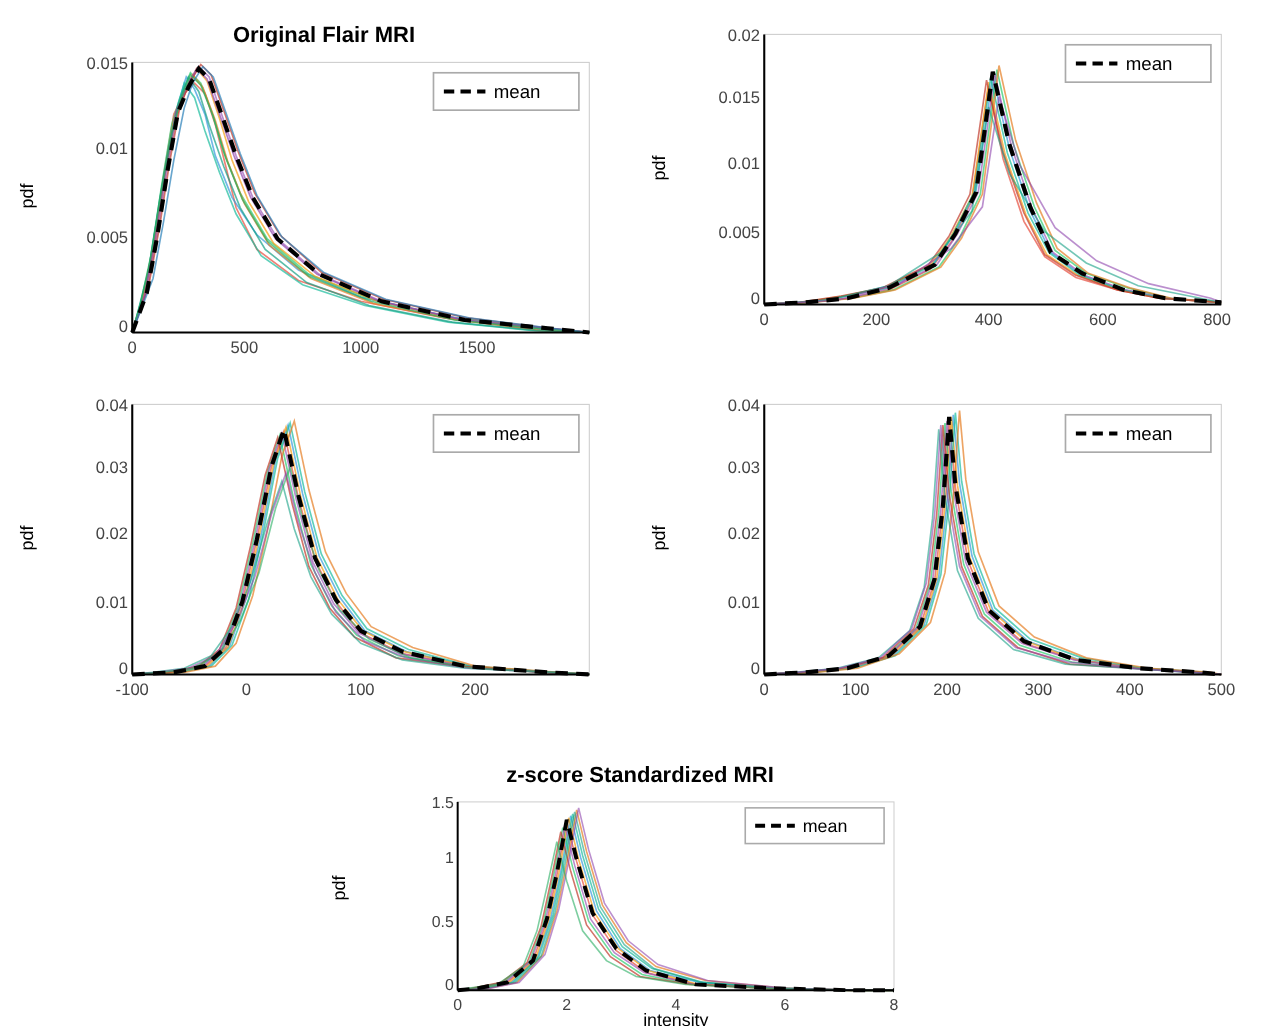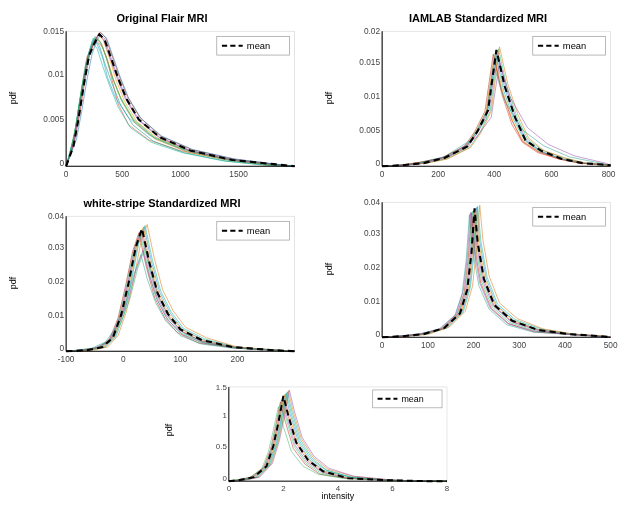--- a/index.html
+++ b/index.html
@@ -115,21 +115,20 @@
           <line x1="180" y1="19" x2="200" y2="19" stroke="#000" stroke-width="2" stroke-dasharray="5,3"></line>
           <text x="204" y="22" font-size="9" fill="#000">mean</text>
 
           <line x1="30" y1="135" x2="250" y2="135" stroke="#000" stroke-width="1"></line>
           <line x1="30" y1="5" x2="30" y2="135" stroke="#000" stroke-width="1"></line>
         </svg>
       </div>
     </div>
 
     <div class="plot-panel">
-      <div class="plot-title">IAMLAB Standardized MRI</div>
       <div style="position:relative; width:100%; height:calc(100% - 18px);">
         <span class="axis-label-y" style="left:1px;top:45%;font-size:9px;">pdf</span>
         <svg class="plot-svg" viewBox="0 0 260 155" style="margin-left:18px; width:calc(100% - 20px); height:100%;">
           <rect x="30" y="5" width="220" height="130" fill="white" stroke="#ccc" stroke-width="0.5"></rect>
 
           <text x="28" y="135" font-size="8" text-anchor="end" fill="#444">0</text>
           <text x="28" y="103" font-size="8" text-anchor="end" fill="#444">0.005</text>
           <text x="28" y="70" font-size="8" text-anchor="end" fill="#444">0.01</text>
           <text x="28" y="38" font-size="8" text-anchor="end" fill="#444">0.015</text>
           <text x="28" y="8" font-size="8" text-anchor="end" fill="#444">0.02</text>
@@ -161,21 +160,20 @@
           <line x1="30" y1="135" x2="250" y2="135" stroke="#000" stroke-width="1"></line>
           <line x1="30" y1="5" x2="30" y2="135" stroke="#000" stroke-width="1"></line>
         </svg>
       </div>
     </div>
   </div>
 
   <div class="middle-row">
 
     <div class="plot-panel">
-      <div class="plot-title">white-stripe Standardized MRI</div>
       <div style="position:relative; width:100%; height:calc(100% - 18px);">
         <span class="axis-label-y" style="left:1px;top:45%;font-size:9px;">pdf</span>
         <svg class="plot-svg" viewBox="0 0 260 155" style="margin-left:18px; width:calc(100% - 20px); height:100%;">
           <rect x="30" y="5" width="220" height="130" fill="white" stroke="#ccc" stroke-width="0.5"></rect>
 
           <text x="28" y="135" font-size="8" text-anchor="end" fill="#444">0</text>
           <text x="28" y="103" font-size="8" text-anchor="end" fill="#444">0.01</text>
           <text x="28" y="70" font-size="8" text-anchor="end" fill="#444">0.02</text>
           <text x="28" y="38" font-size="8" text-anchor="end" fill="#444">0.03</text>
           <text x="28" y="8" font-size="8" text-anchor="end" fill="#444">0.04</text>
@@ -247,20 +245,21 @@
           <line x1="30" y1="135" x2="250" y2="135" stroke="#000" stroke-width="1"></line>
           <line x1="30" y1="5" x2="30" y2="135" stroke="#000" stroke-width="1"></line>
         </svg>
       </div>
     </div>
   </div>
 
   <div class="bottom-row">
 
     <div class="plot-panel-bottom" style="height:143px;">
+      <div class="plot-title">z-score Standardized MRI</div>
       <div style="position:relative; width:100%; height:calc(100% - 18px);">
         <span class="axis-label-y" style="left:1px;top:40%;font-size:9px;">pdf</span>
         <svg class="plot-svg" viewBox="0 0 260 120" style="margin-left:18px; width:calc(100% - 20px); height:100%;">
           <rect x="30" y="5" width="220" height="95" fill="white" stroke="#ccc" stroke-width="0.5"></rect>
 
           <text x="28" y="100" font-size="8" text-anchor="end" fill="#444">0</text>
           <text x="28" y="68" font-size="8" text-anchor="end" fill="#444">0.5</text>
           <text x="28" y="36" font-size="8" text-anchor="end" fill="#444">1</text>
           <text x="28" y="8" font-size="8" text-anchor="end" fill="#444">1.5</text>
 

